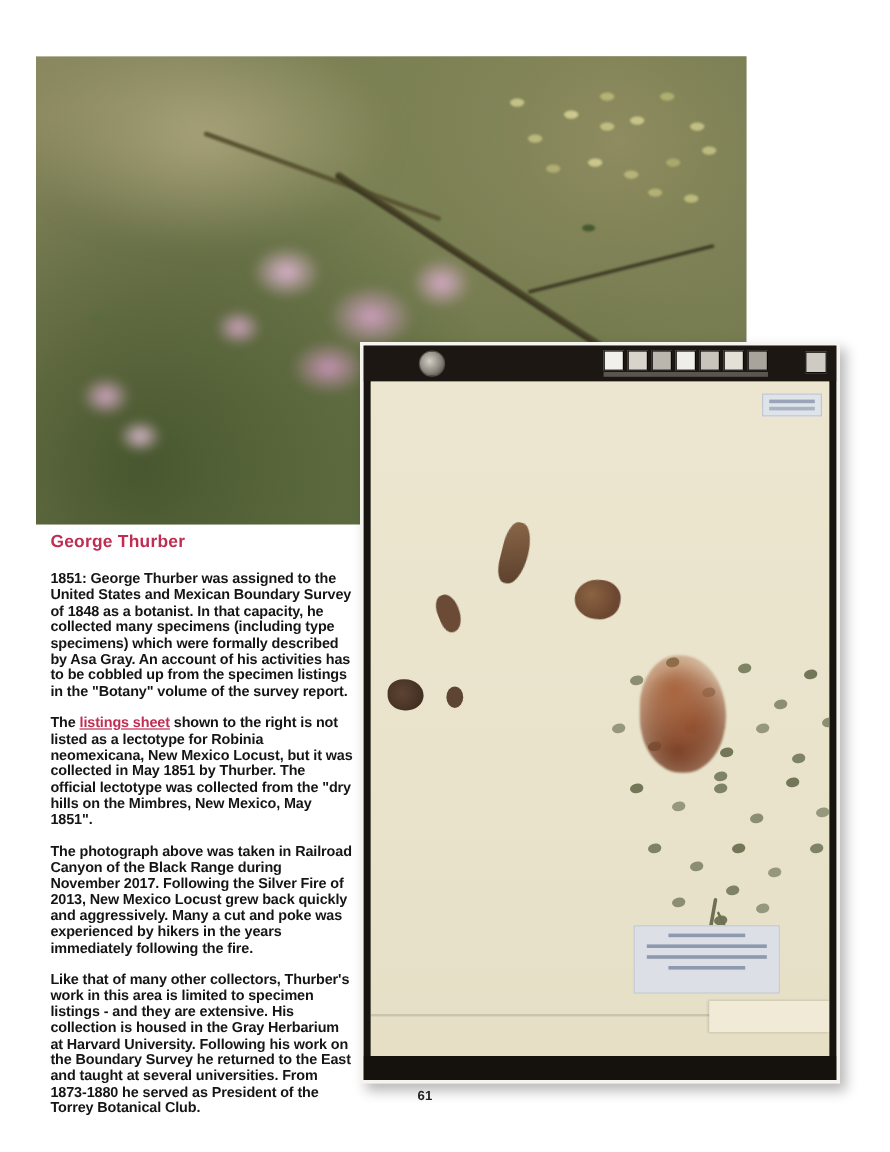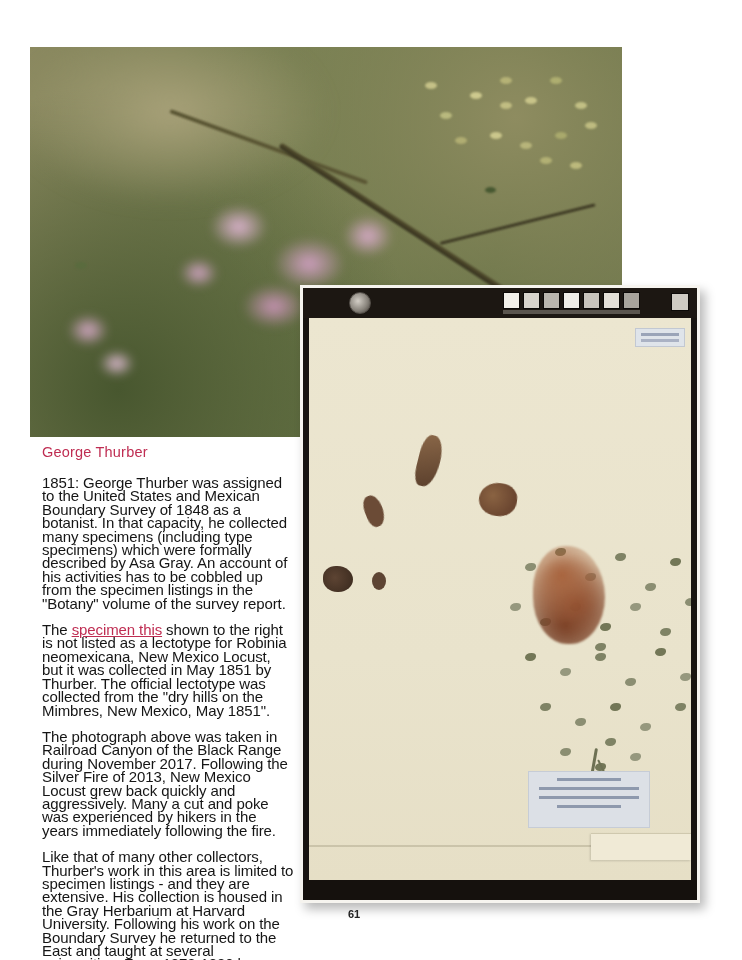--- a/index.html
+++ b/index.html
@@ -129,24 +129,24 @@
   .label-main .ln.short{margin-left:28px;margin-right:28px;}
   .label-small{
     position:absolute;left:282px;top:515px;width:100px;height:26px;background:#f0ead6;
     border-top:1px solid #cfc8ae;box-shadow:-1px 1px 2px rgba(0,0,0,0.15);
   }
   .crease{position:absolute;left:0;top:527px;width:100%;height:2px;background:rgba(120,110,85,0.25);}
   .bottombar{position:absolute;left:0;bottom:0;width:100%;height:20px;background:#15110d;}
   
   .textcol{position:absolute;left:42px;top:444px;width:252px;z-index:3;color:#151515;}
   .textcol h1{
-    font-size:14.5px;font-weight:normal;color:#bf2d52;margin:0 0 16px 0;letter-spacing:0.2px;
+    font-size:14.5px;font-weight:bold;color:#bf2d52;margin:0 0 16px 0;letter-spacing:0.2px;
   }
   .textcol p{
-    font-size:15px;font-weight:normal;line-height:13.4px;margin:0 0 13px 0;
+    font-size:12px;font-weight:bold;line-height:13.4px;margin:0 0 13px 0;
     letter-spacing:-0.1px;
   }
   .textcol a{color:#bf2d52;text-decoration:underline;cursor:pointer;}
   .pagenum{
     position:absolute;left:348px;top:908px;z-index:3;font-size:11px;font-weight:bold;color:#222;
   }
 </style>
 </head>
 <body>
 
@@ -198,18 +198,18 @@
       </div>
       <div class="label-small"></div>
     </div>
     <div class="bottombar"></div>
   </div>
 </div>
 
 <div class="textcol">
   <h1>George Thurber</h1>
   <p>1851:  George Thurber was assigned to the United States and Mexican Boundary Survey of 1848 as a botanist.  In that capacity, he collected many specimens (including type specimens) which were formally described by Asa Gray.  An account of his activities has to be cobbled up from the specimen listings in the "Botany" volume of the survey report.</p>
-  <p><span>The </span><a>specimen this</a><span> shown to the right is not listed as a lectotype for Robinia neomexicana, New Mexico Locust, but it was collected in May 1851 by Thurber.  The official lectotype was collected from the "dry hills on the Mimbres, New Mexico, May 1851".</span></p>
+  <p><span>The </span><a>listings sheet</a><span> shown to the right is not listed as a lectotype for Robinia neomexicana, New Mexico Locust, but it was collected in May 1851 by Thurber.  The official lectotype was collected from the "dry hills on the Mimbres, New Mexico, May 1851".</span></p>
   <p>The photograph above was taken in Railroad Canyon of the Black Range during November 2017.  Following the Silver Fire of 2013, New Mexico Locust grew back quickly and aggressively.  Many a cut and poke was experienced by hikers in the years immediately following the fire.</p>
   <p>Like that of many other collectors, Thurber's work in this area is limited to specimen listings - and they are extensive.  His collection is housed in the Gray Herbarium at Harvard University.  Following his work on the Boundary Survey he returned to the East and taught at several universities.  From 1873-1880 he served as President of the Torrey Botanical Club.</p>
 </div>
 
 <div class="pagenum">61</div>
 
 </body></html>

